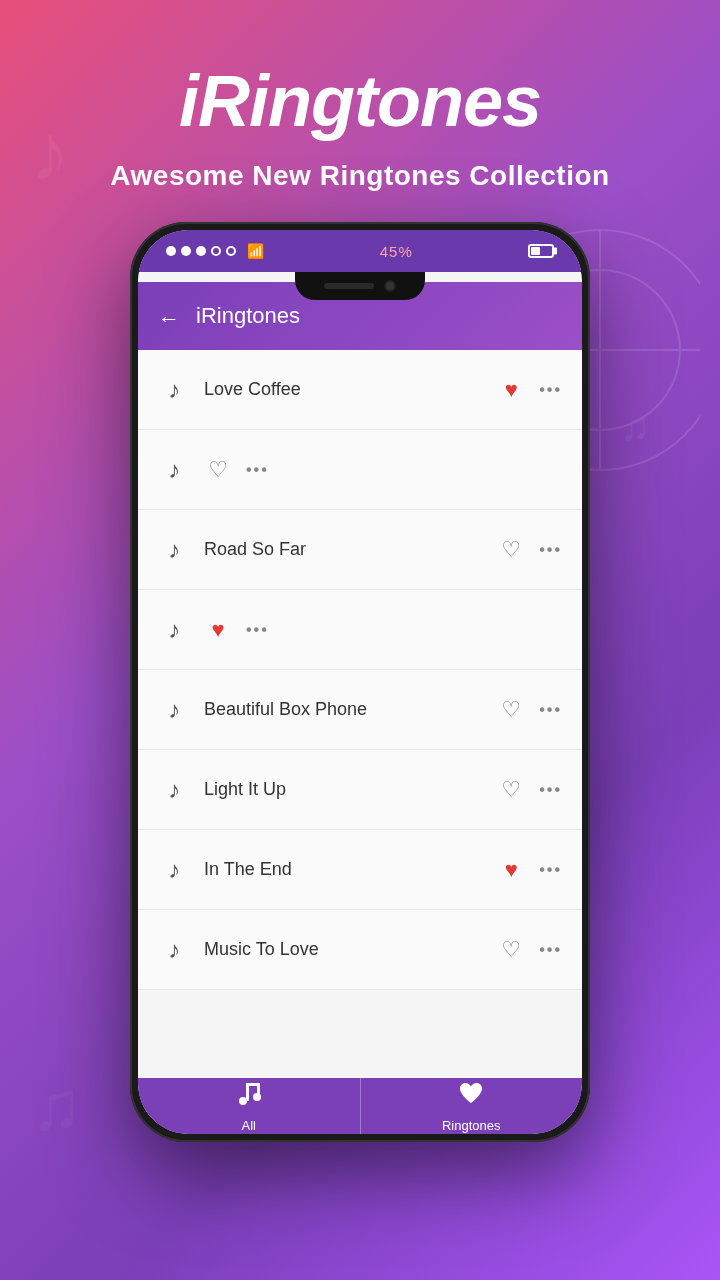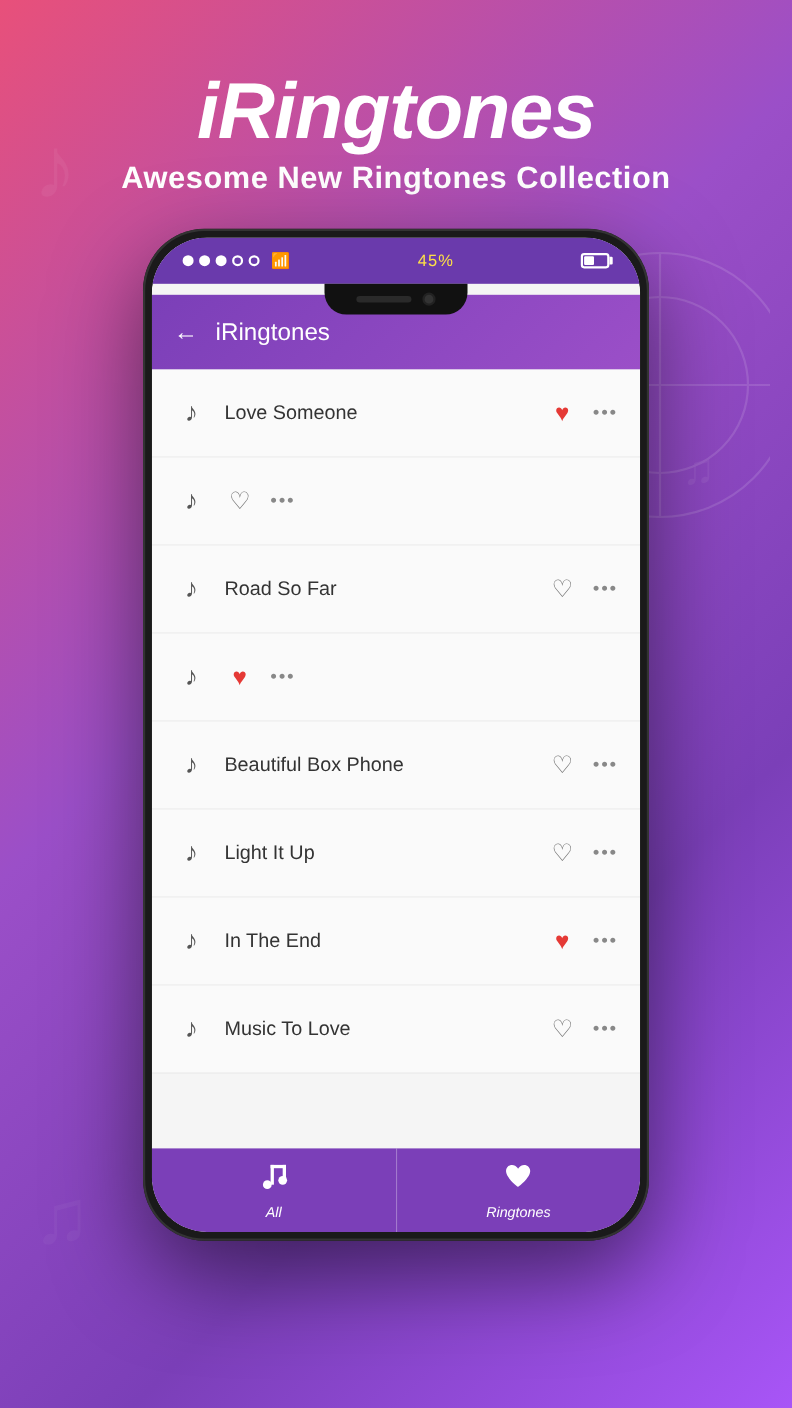--- a/index.html
+++ b/index.html
@@ -30,21 +30,21 @@
     }
     .app-title span {
       font-weight: 700;
       font-style: italic;
     }
 
     .app-subtitle {
       font-size: 28px;
       font-weight: 600;
       color: white;
-      margin-top: 4px;
+      margin-top: 18px;
       letter-spacing: 0.5px;
     }
 
     
     .phone-wrapper {
       position: relative;
       width: 460px;
       height: 920px;
       margin-top: 10px;
       z-index: 2;
@@ -106,21 +106,21 @@
       border: 2px solid white;
     }
 
     .wifi-icon {
       color: white;
       font-size: 14px;
       margin-left: 6px;
     }
 
     .status-center {
-      color: #fde047;
+      color: #fca5a5;
       font-size: 15px;
       font-weight: 500;
       letter-spacing: 1px;
     }
 
     .battery-box {
       display: flex;
       align-items: center;
       gap: 2px;
     }
@@ -253,25 +253,24 @@
     .more-icon {
       color: #888;
       font-size: 16px;
       letter-spacing: 2px;
       flex-shrink: 0;
       font-weight: 700;
     }
 
     
     .bottom-nav {
-      height: 76px;
+      height: 56px;
       background: #7b3fb8;
       display: flex;
       flex-shrink: 0;
-      font-style: italic;
     }
 
     .nav-item {
       flex: 1;
       display: flex;
       flex-direction: column;
       align-items: center;
       justify-content: center;
       gap: 4px;
       cursor: pointer;
@@ -354,21 +353,21 @@
 
         <div class="app-header">
           <span class="back-btn">←</span>
           <span class="app-header-title">iRingtones</span>
         </div>
 
         <div class="song-list" id="song-list-container">
 
         <div class="song-item">
               <span class="music-note-icon">♪</span>
-              <span class="song-name">Love Someone</span>
+              <span class="song-name">Love Coffee</span>
               <span class="heart-icon filled">♥</span>
               <span class="more-icon">•••</span>
             </div>
             <div class="song-item">
               <span class="music-note-icon">♪</span>
               <span class="heart-icon outline">♡</span>
               <span class="more-icon">•••</span>
             </div>
             <div class="song-item">
               <span class="music-note-icon">♪</span>

